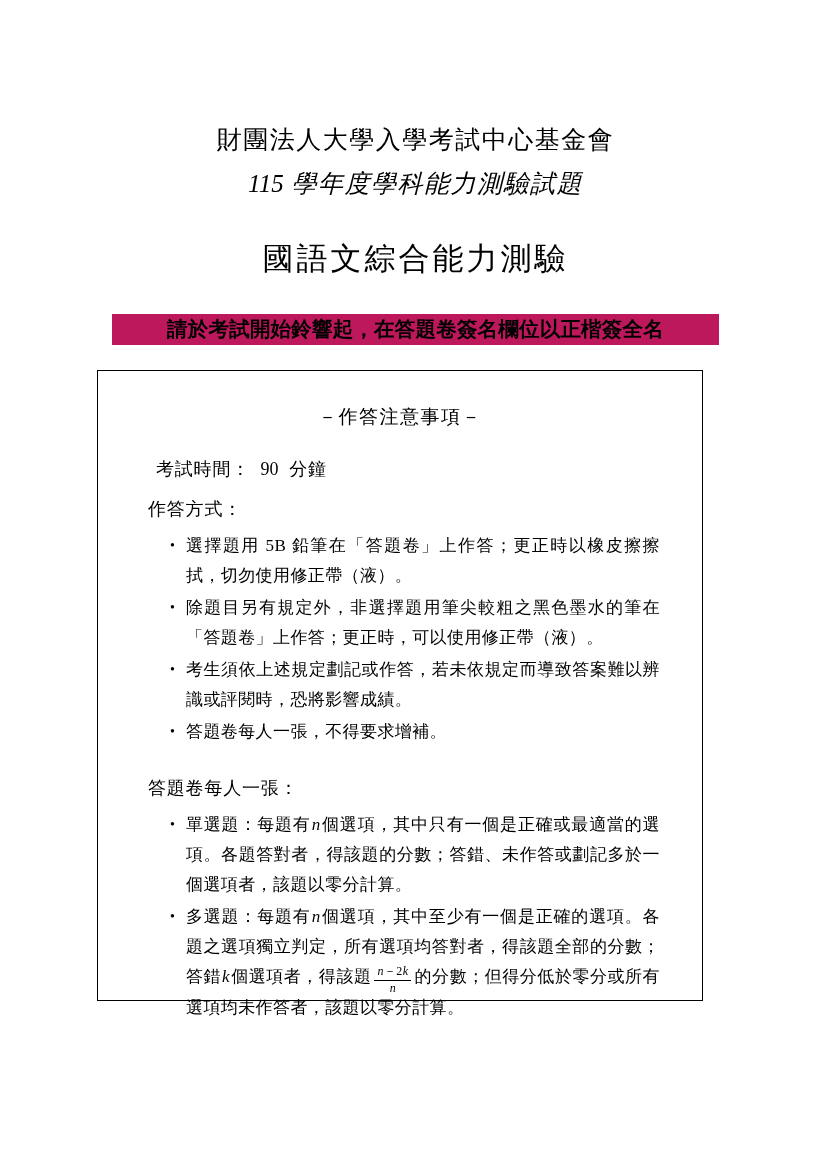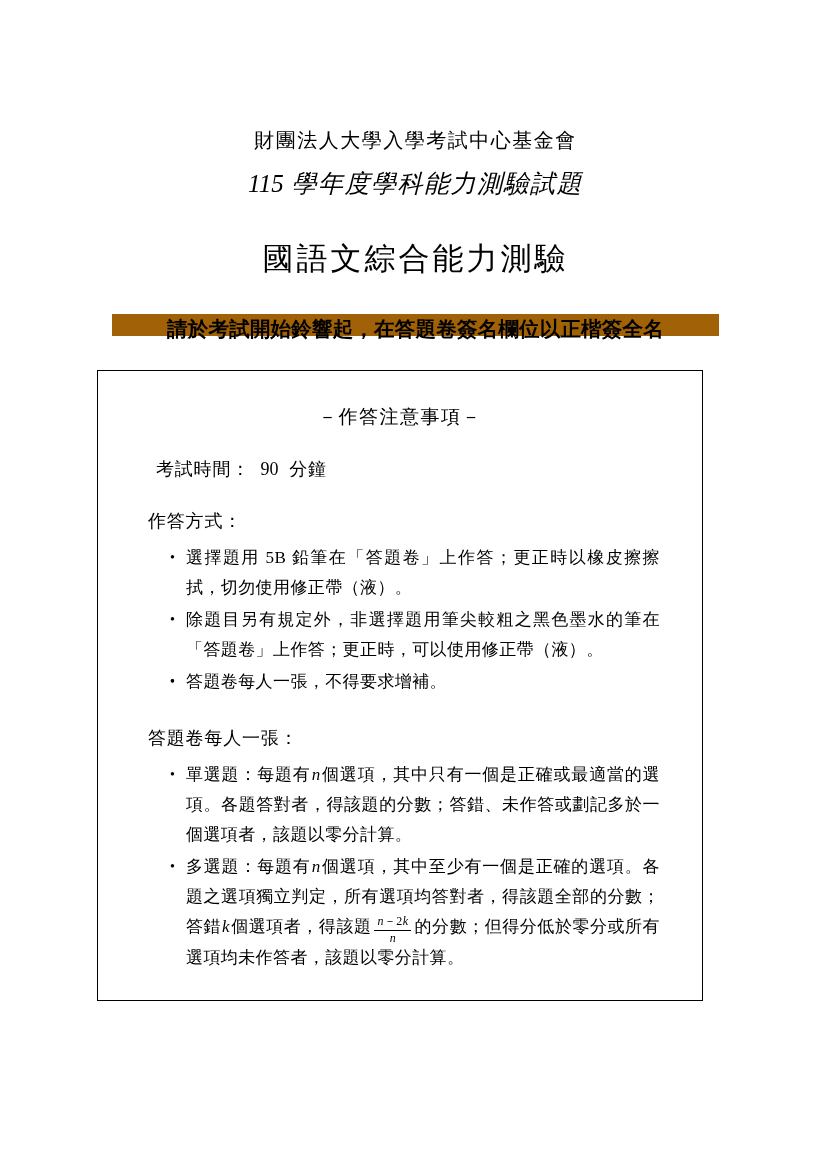--- a/index.html
+++ b/index.html
@@ -27,21 +27,21 @@
 
   
   .header {
     position: absolute;
     left: 113px;
     top: 120px;
     width: 605px;
     text-align: center;
   }
   .org-line {
-    font-size: 20px;
+    font-size: 25px;
     line-height: 40px;
     letter-spacing: 1.5px;
     white-space: nowrap;
     text-align: center;
   }
   .year-line {
     font-size: 25px;
     line-height: 40px;
     letter-spacing: 1.5px;
     white-space: nowrap;
@@ -59,23 +59,23 @@
     margin-top: 32px;
     white-space: nowrap;
   }
 
   
   .notice {
     position: absolute;
     left: 112px;
     top: 314px;
     width: 607px;
-    height: 22px;
+    height: 31px;
     line-height: 31px;
-    background: #a16207;
+    background: #be185d;
     font-weight: bold;
     font-size: 20.5px;
     letter-spacing: 0.2px;
     text-align: center;
     white-space: nowrap;
     box-sizing: border-box;
   }
 
   
   .inst-box {
@@ -109,21 +109,21 @@
   }
   .time-num {
     font-family: "Liberation Serif", "DejaVu Serif", serif;
     letter-spacing: 0;
     text-align: center;
   }
 
   .section-head {
     font-size: 18px;
     letter-spacing: 0.8px;
-    margin-top: 28px;
+    margin-top: 16px;
     white-space: nowrap;
   }
   .section-head.second {
     margin-top: 29px;
   }
 
   ul.bullets {
     list-style: none;
     margin: 10px 0 0 0;
     padding: 0 0 0 22px;
@@ -205,20 +205,21 @@
         <li>
           <span class="dot">•</span>
           <span>選擇題用 5B 鉛筆在「答題卷」上作答；更正時以橡皮擦擦拭，切勿使用修正帶（液）。</span>
         </li>
         <li>
           <span class="dot">•</span>
           <span>除題目另有規定外，非選擇題用筆尖較粗之黑色墨水的筆在「答題卷」上作答；更正時，可以使用修正帶（液）。</span>
         </li>
         <li>
           <span class="dot">•</span>
+          <span>考生須依上述規定劃記或作答，若未依規定而導致答案難以辨識或評閱時，恐將影響成績。</span>
         </li>
         <li class="tight">
           <span class="dot">•</span>
           <span>答題卷每人一張，不得要求增補。</span>
         </li>
       </ul>
 
       <div class="section-head second">答題卷每人一張：</div>
 
       <ul class="bullets">

